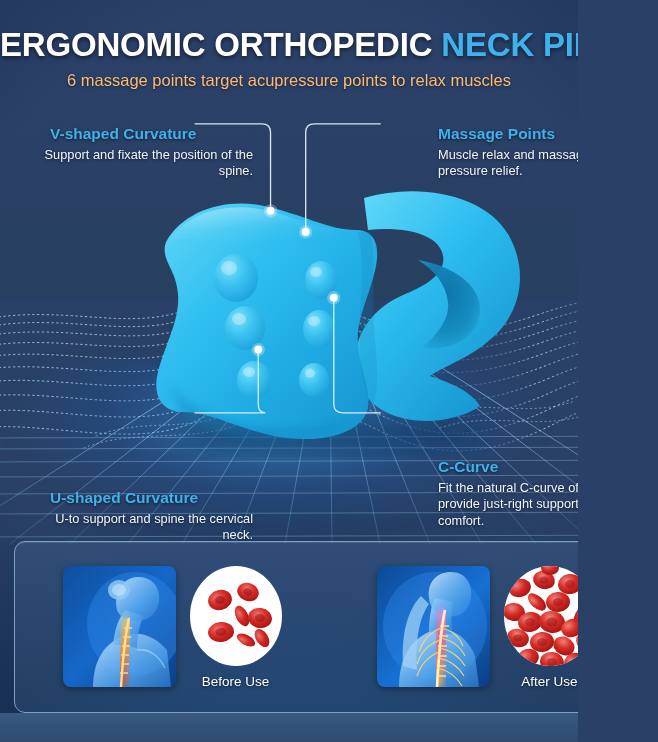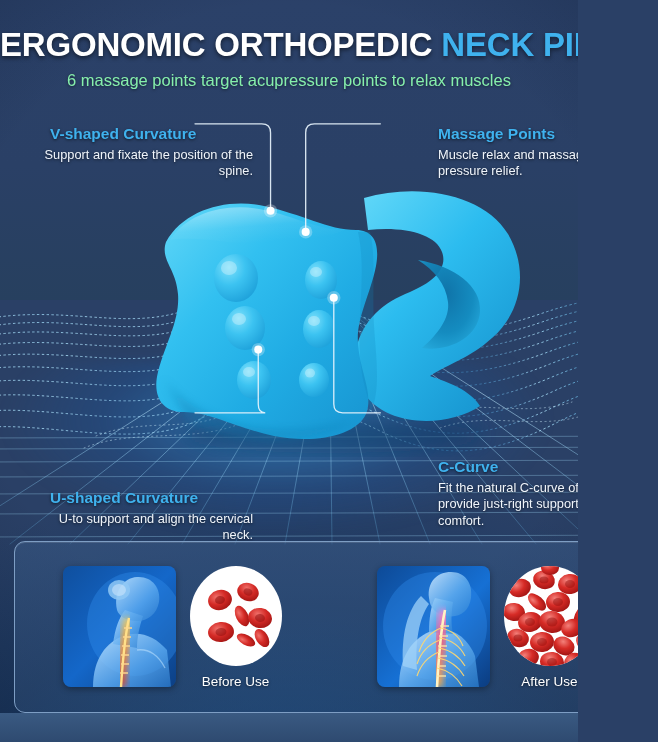--- a/index.html
+++ b/index.html
@@ -36,21 +36,21 @@
 
   
   .header { position:absolute; left:0; top:26px; width:100%; text-align:center; z-index:8; }
   .title {
     font-size:33px; font-weight:bold; letter-spacing:-0.2px;
     color:#ffffff; text-shadow:0 2px 4px rgba(0,0,0,.55);
     white-space:nowrap;
   }
   .title .hl { color:#3fb2ee; text-shadow:0 2px 4px rgba(0,0,0,.5); }
   .subtitle {
-    margin-top:7px; font-size:16.5px; color:#86efac; font-weight:400;
+    margin-top:7px; font-size:16.5px; color:#fdba74; font-weight:400;
     text-shadow:0 1px 3px rgba(0,0,0,.5);
   }
 
   
   .callout { position:absolute; z-index:9; width:215px; }
   .callout h3 {
     font-size:15.5px; font-weight:bold; color:#3fb2ee; margin-bottom:4px;
     text-shadow:0 1px 3px rgba(0,0,0,.6); white-space:nowrap;
   }
   .callout p {
@@ -301,21 +301,21 @@
   <div class="callout c-tr">
     <h3>Massage Points</h3>
     <p>Muscle relax and massage to pressure relief.</p>
   </div>
   <div class="callout c-tl">
     <h3>V-shaped Curvature</h3>
     <p>Support and fixate the position of the spine.</p>
   </div>
   <div class="callout c-bl">
     <h3>U-shaped Curvature</h3>
-    <p>U-to support and align the cervical neck.</p>
+    <p>U-to support and spine the cervical neck.</p>
   </div>
   <div class="callout c-br">
     <h3>C-Curve</h3>
     <p>Fit the natural C-curve of the neck, provide just-right support and comfort.</p>
   </div>
 
   <div class="vign"></div>
 
   <div class="panel">
     <div class="panel-inner">

